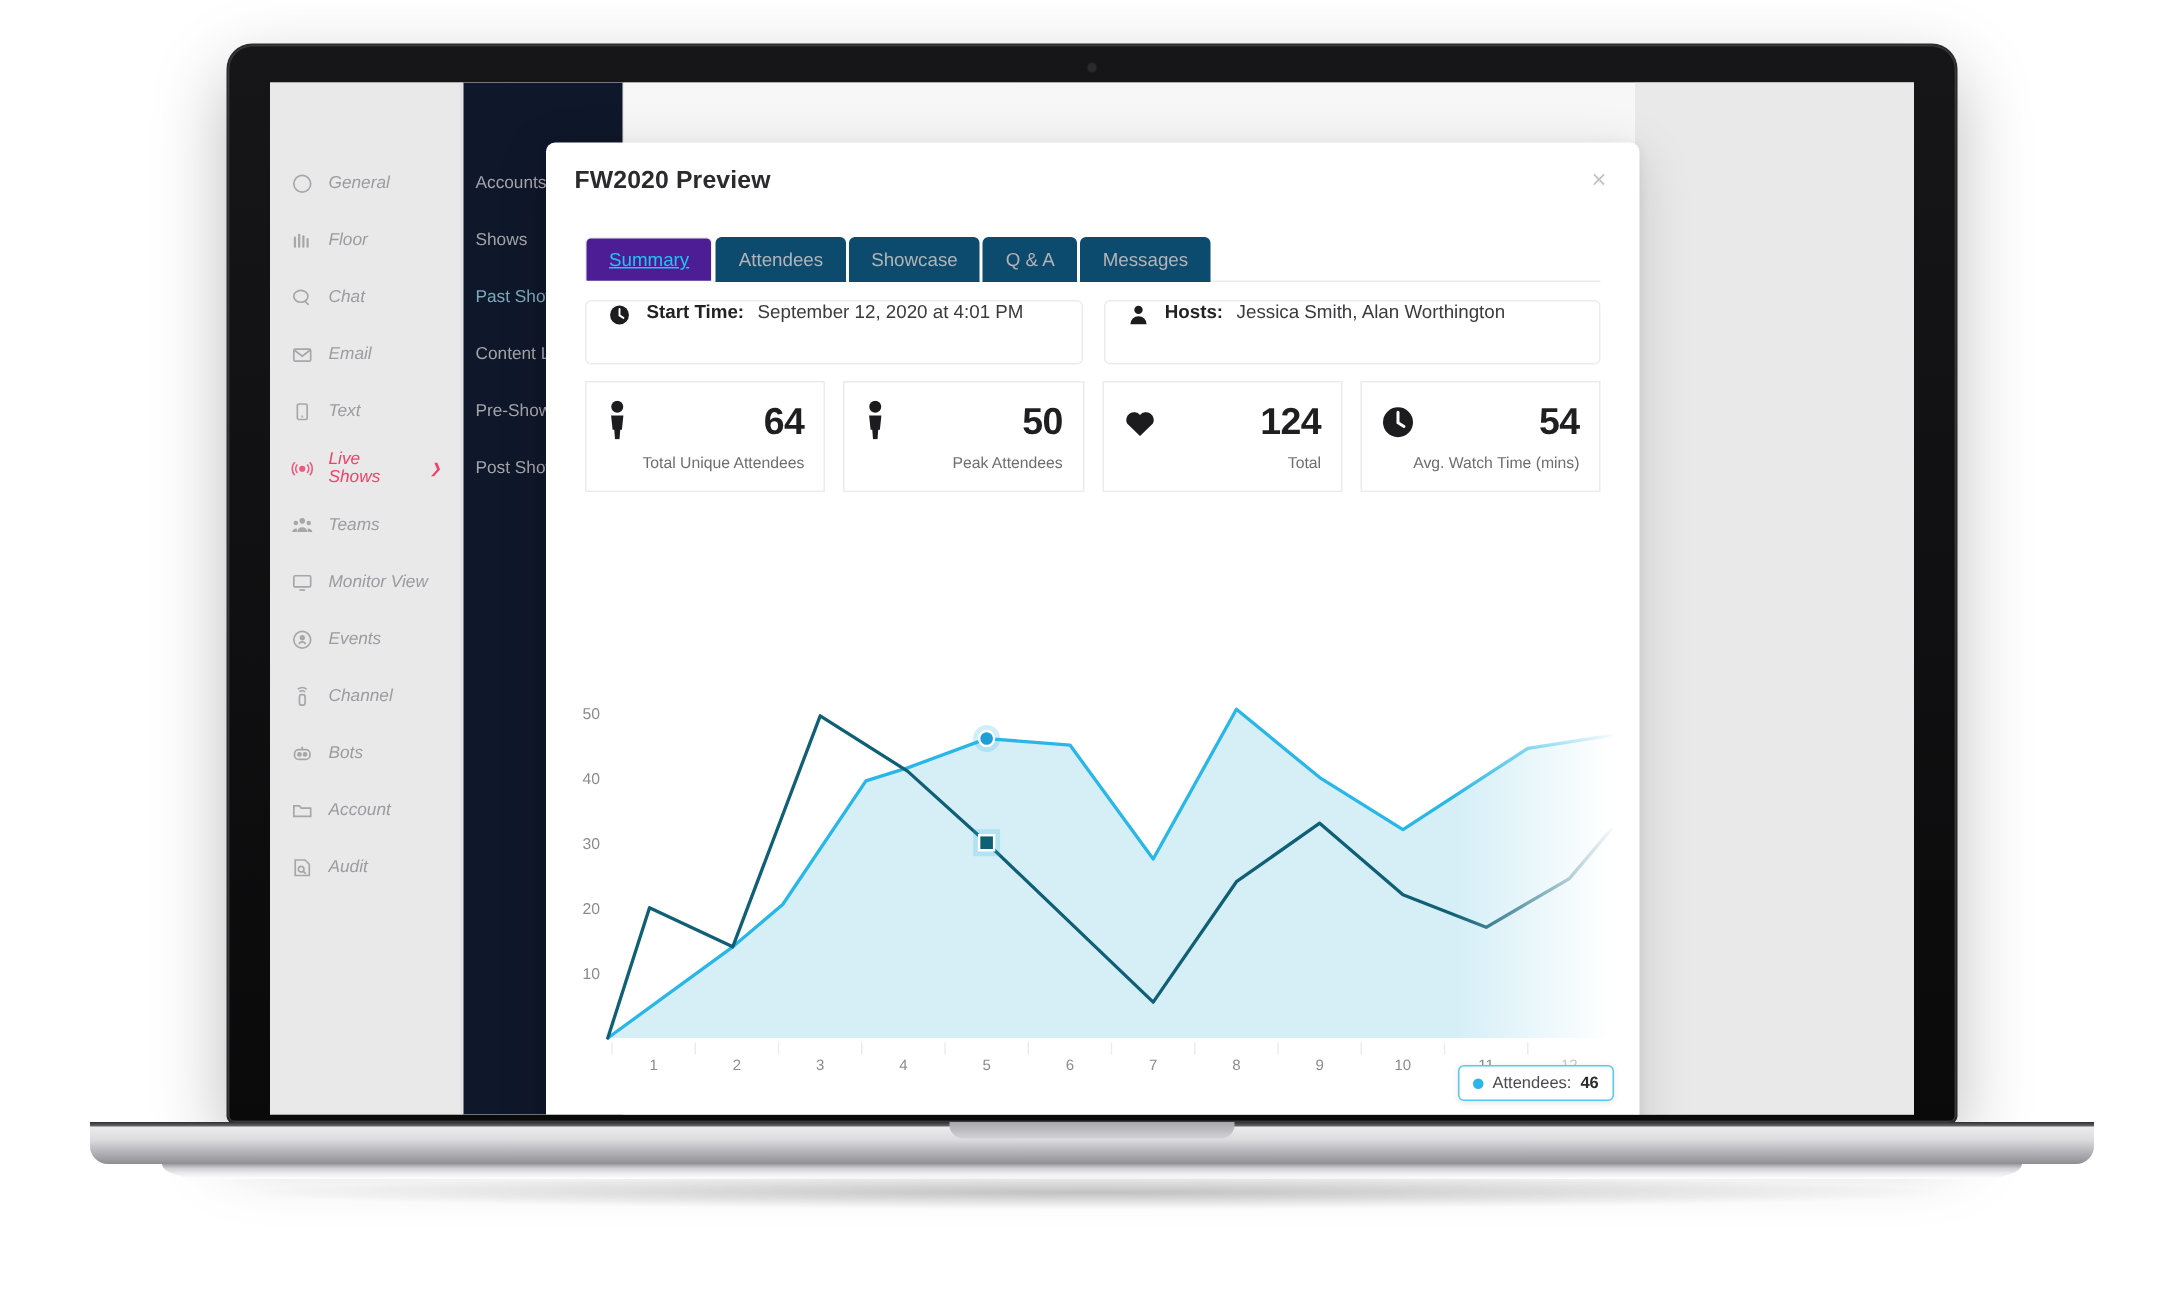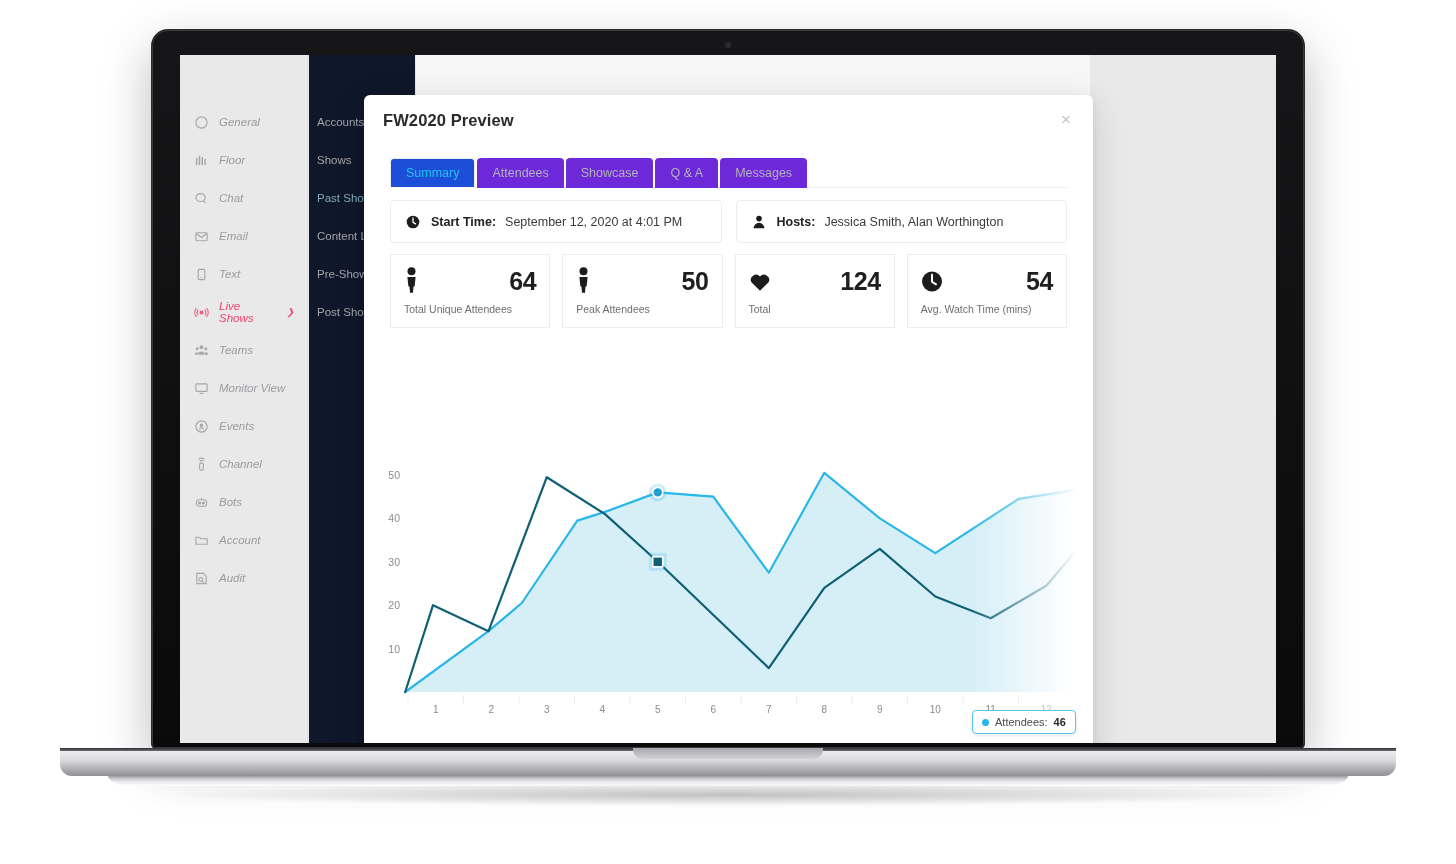--- a/index.html
+++ b/index.html
@@ -133,47 +133,47 @@
   .modal-close {
     position: absolute; right: 17px; top: 16px;
     width: 20px; height: 20px; color: #c3c3c6; font-size: 17px; line-height: 18px;
     text-align: center; cursor: pointer; font-weight: 300;
   }
 
   
   .tabs { position: absolute; left: 26px; top: 63px; right: 26px; height: 30px; border-bottom: 1px solid #ececee; }
   .tab {
     float: left; height: 30px; padding: 0 15px; line-height: 30px;
-    font-size: 12.5px; color: #b3b3b7; background: #6d28d9;
+    font-size: 12.5px; color: #b3b3b7; background: #0c4a6e;
     border-radius: 4px 4px 0 0; margin-right: 2px; cursor: pointer;
   }
-  .tab.active { background: #1d4ed8; color: #22c3f0; border: 1px solid #ececee; border-bottom: 1px solid #fff; line-height: 28px; }
+  .tab.active { background: #4c1d95; color: #22c3f0; border: 1px solid #ececee; border-bottom: 1px solid #fff; line-height: 28px; text-decoration: underline; }
 
   
   .info-row { position: absolute; left: 26px; top: 105px; width: 677px; display: flex; gap: 14px; }
   .info-card {
     flex: 1; height: 43px; border: 1px solid #ececee; border-radius: 4px;
-    display: flex; align-items: center; padding-left: 14px; gap: 9px;
+    display: flex; align-items: flex-start; padding-left: 14px; gap: 9px;
     font-size: 12.5px; color: #3b3b3e;
   }
   .info-label { font-weight: bold; color: #222; }
   .info-icon { width: 17px; height: 17px; color:#1c1c1e; display:flex; align-items:center;}
   .info-icon svg { display:block; }
 
   
   .stats-row { position: absolute; left: 26px; top: 159px; width: 677px; display: flex; gap: 12px; }
   .stat-card {
     flex: 1; height: 74px; border: 1px solid #ececee; border-radius: 0;
     padding: 9px 13px 0 13px; position: relative;
   }
   .stat-top { display: flex; align-items: center; justify-content: space-between; height: 34px; }
   .stat-num { font-size: 25px; font-weight: bold; color: #1f1f22; letter-spacing: -.4px; }
   .stat-ico { width: 22px; height: 24px; color: #1c1c1e; display:flex; align-items:flex-end;}
   .stat-ico svg { display:block; }
-  .stat-label { font-size: 10.5px; color: #6e6e72; margin-top: 5px; }
+  .stat-label { text-align: right; font-size: 10.5px; color: #6e6e72; margin-top: 5px; }
 
   
   #chart-area { position: absolute; left: 0; top: 255px; width: 729px; height: 372px; }
   #chart-svg { position: absolute; left: 0; top: 0; }
 
   .tooltip {
     position: absolute; background: #fff; border-radius: 4px;
     font-size: 11px; color: #4a4a4e; padding: 5px 9px;
     display: flex; align-items: center; gap: 6px; white-space: nowrap;
     box-shadow: 0 1px 4px rgba(0,0,0,0.10);

